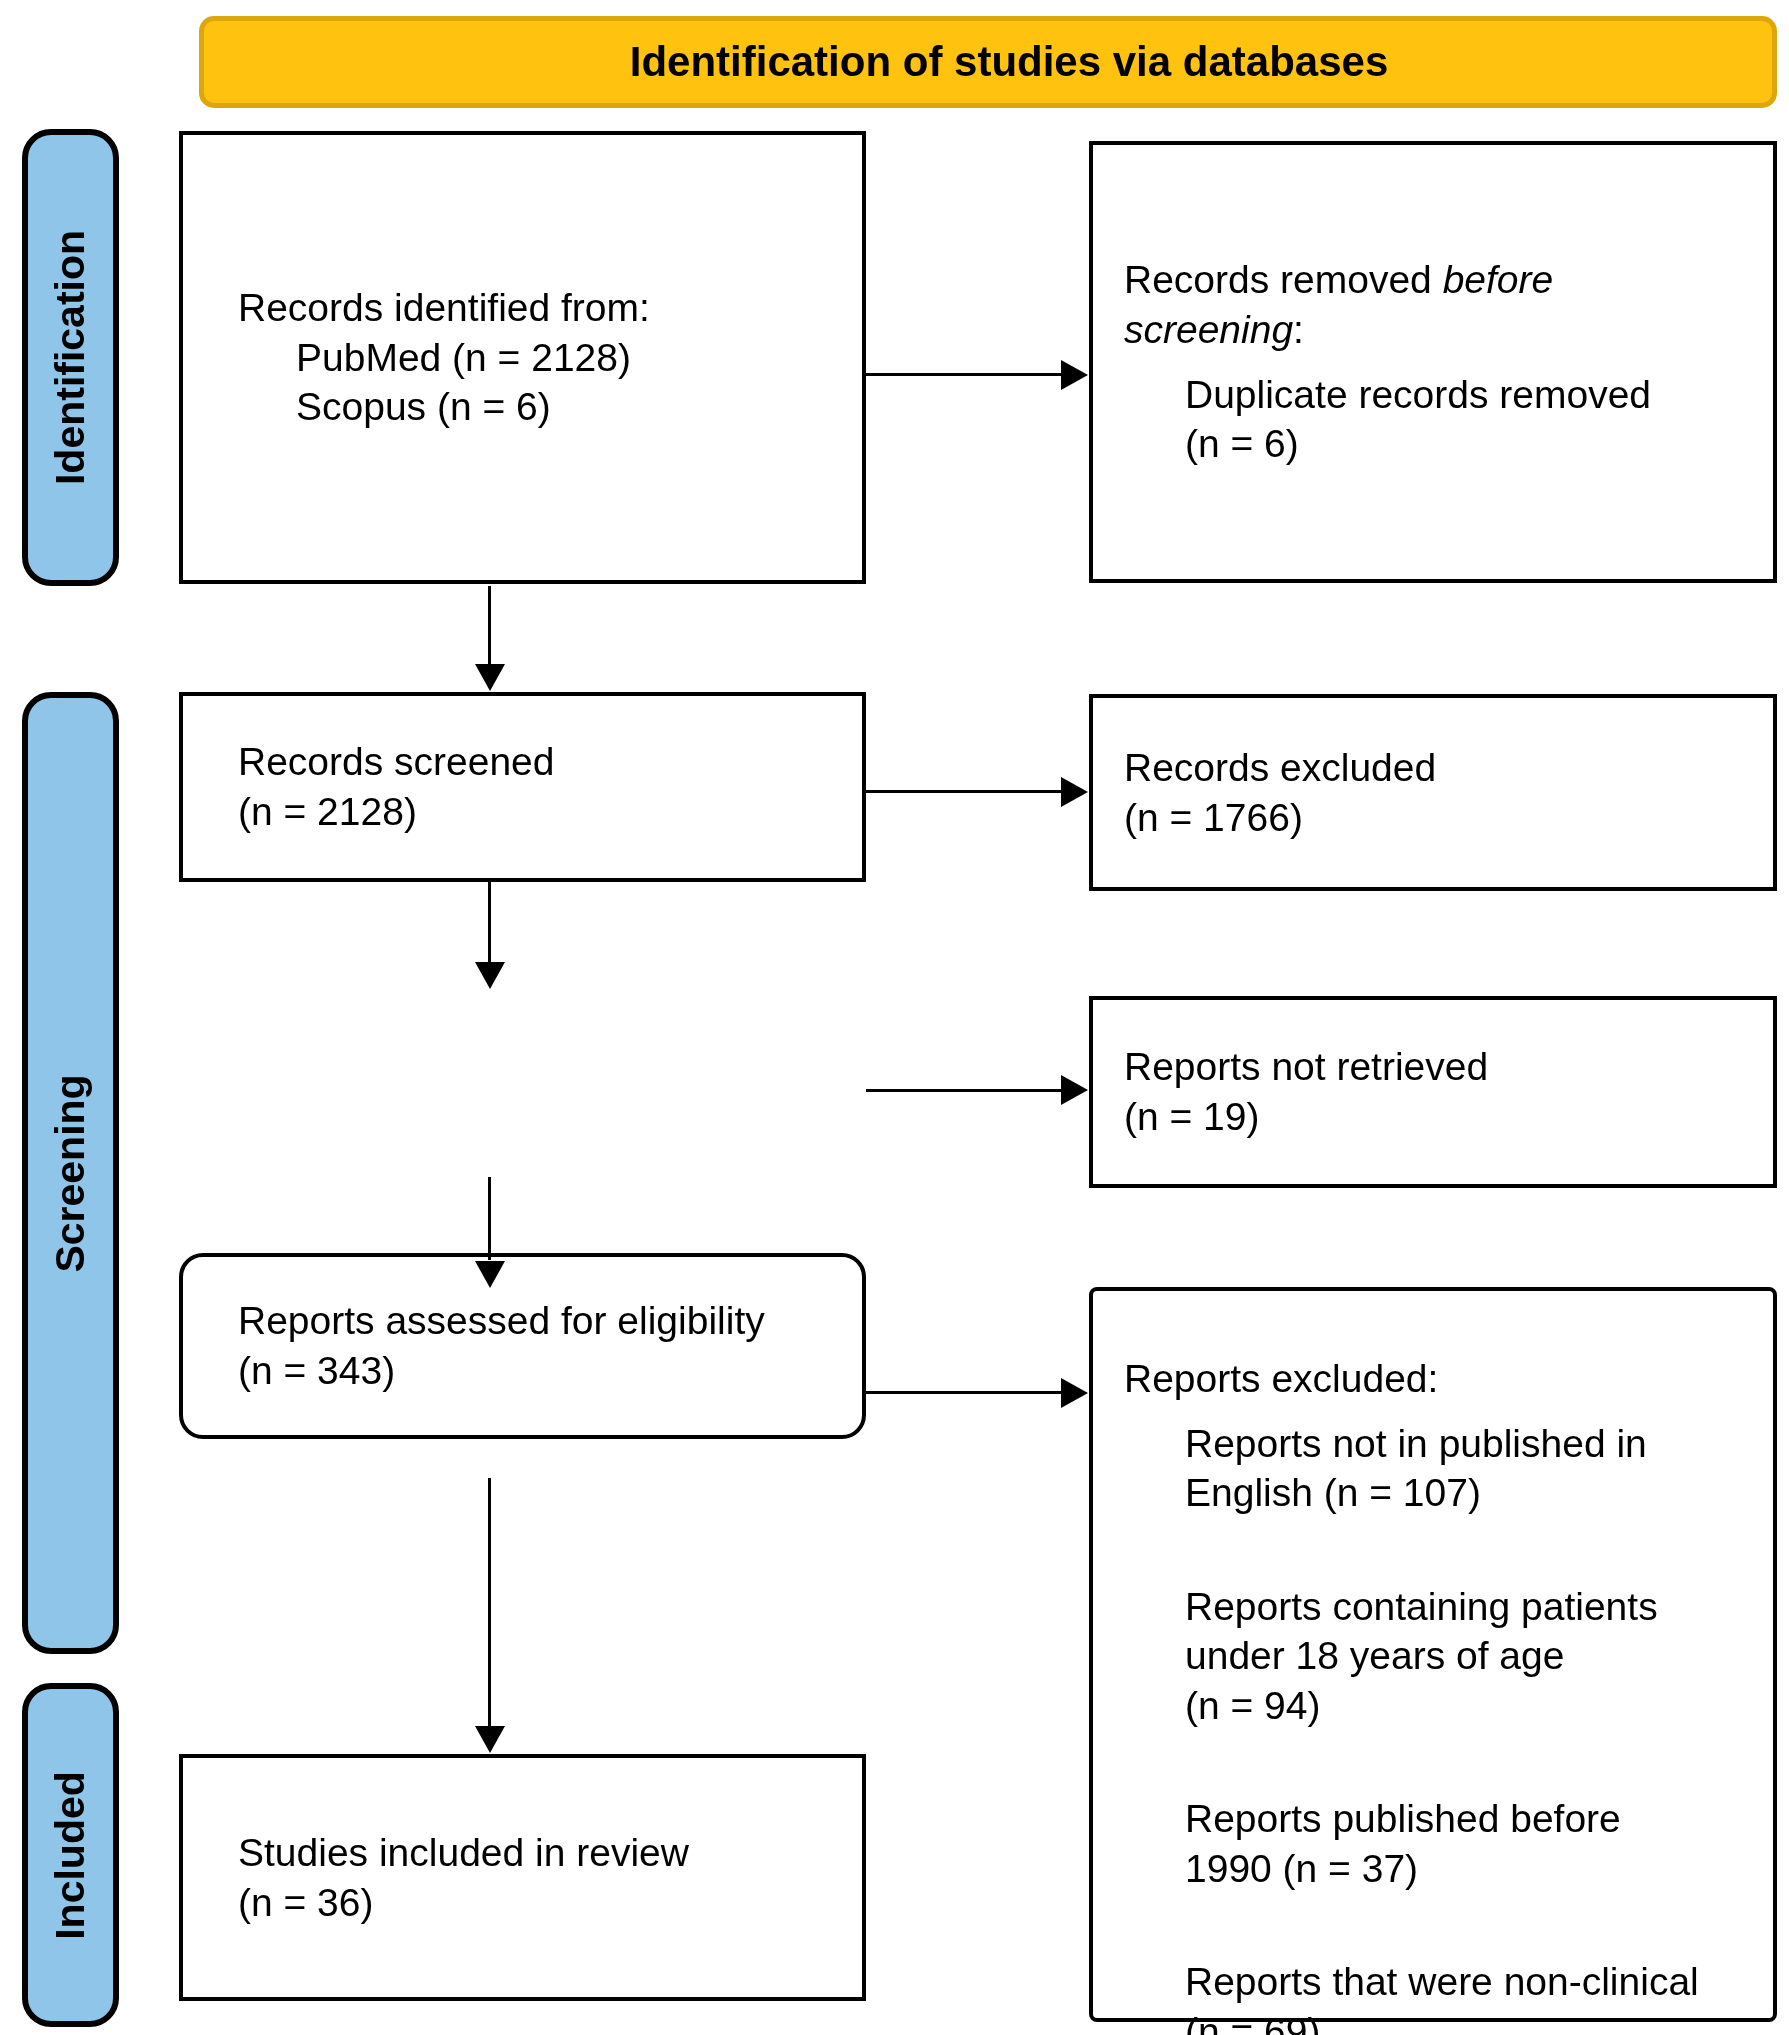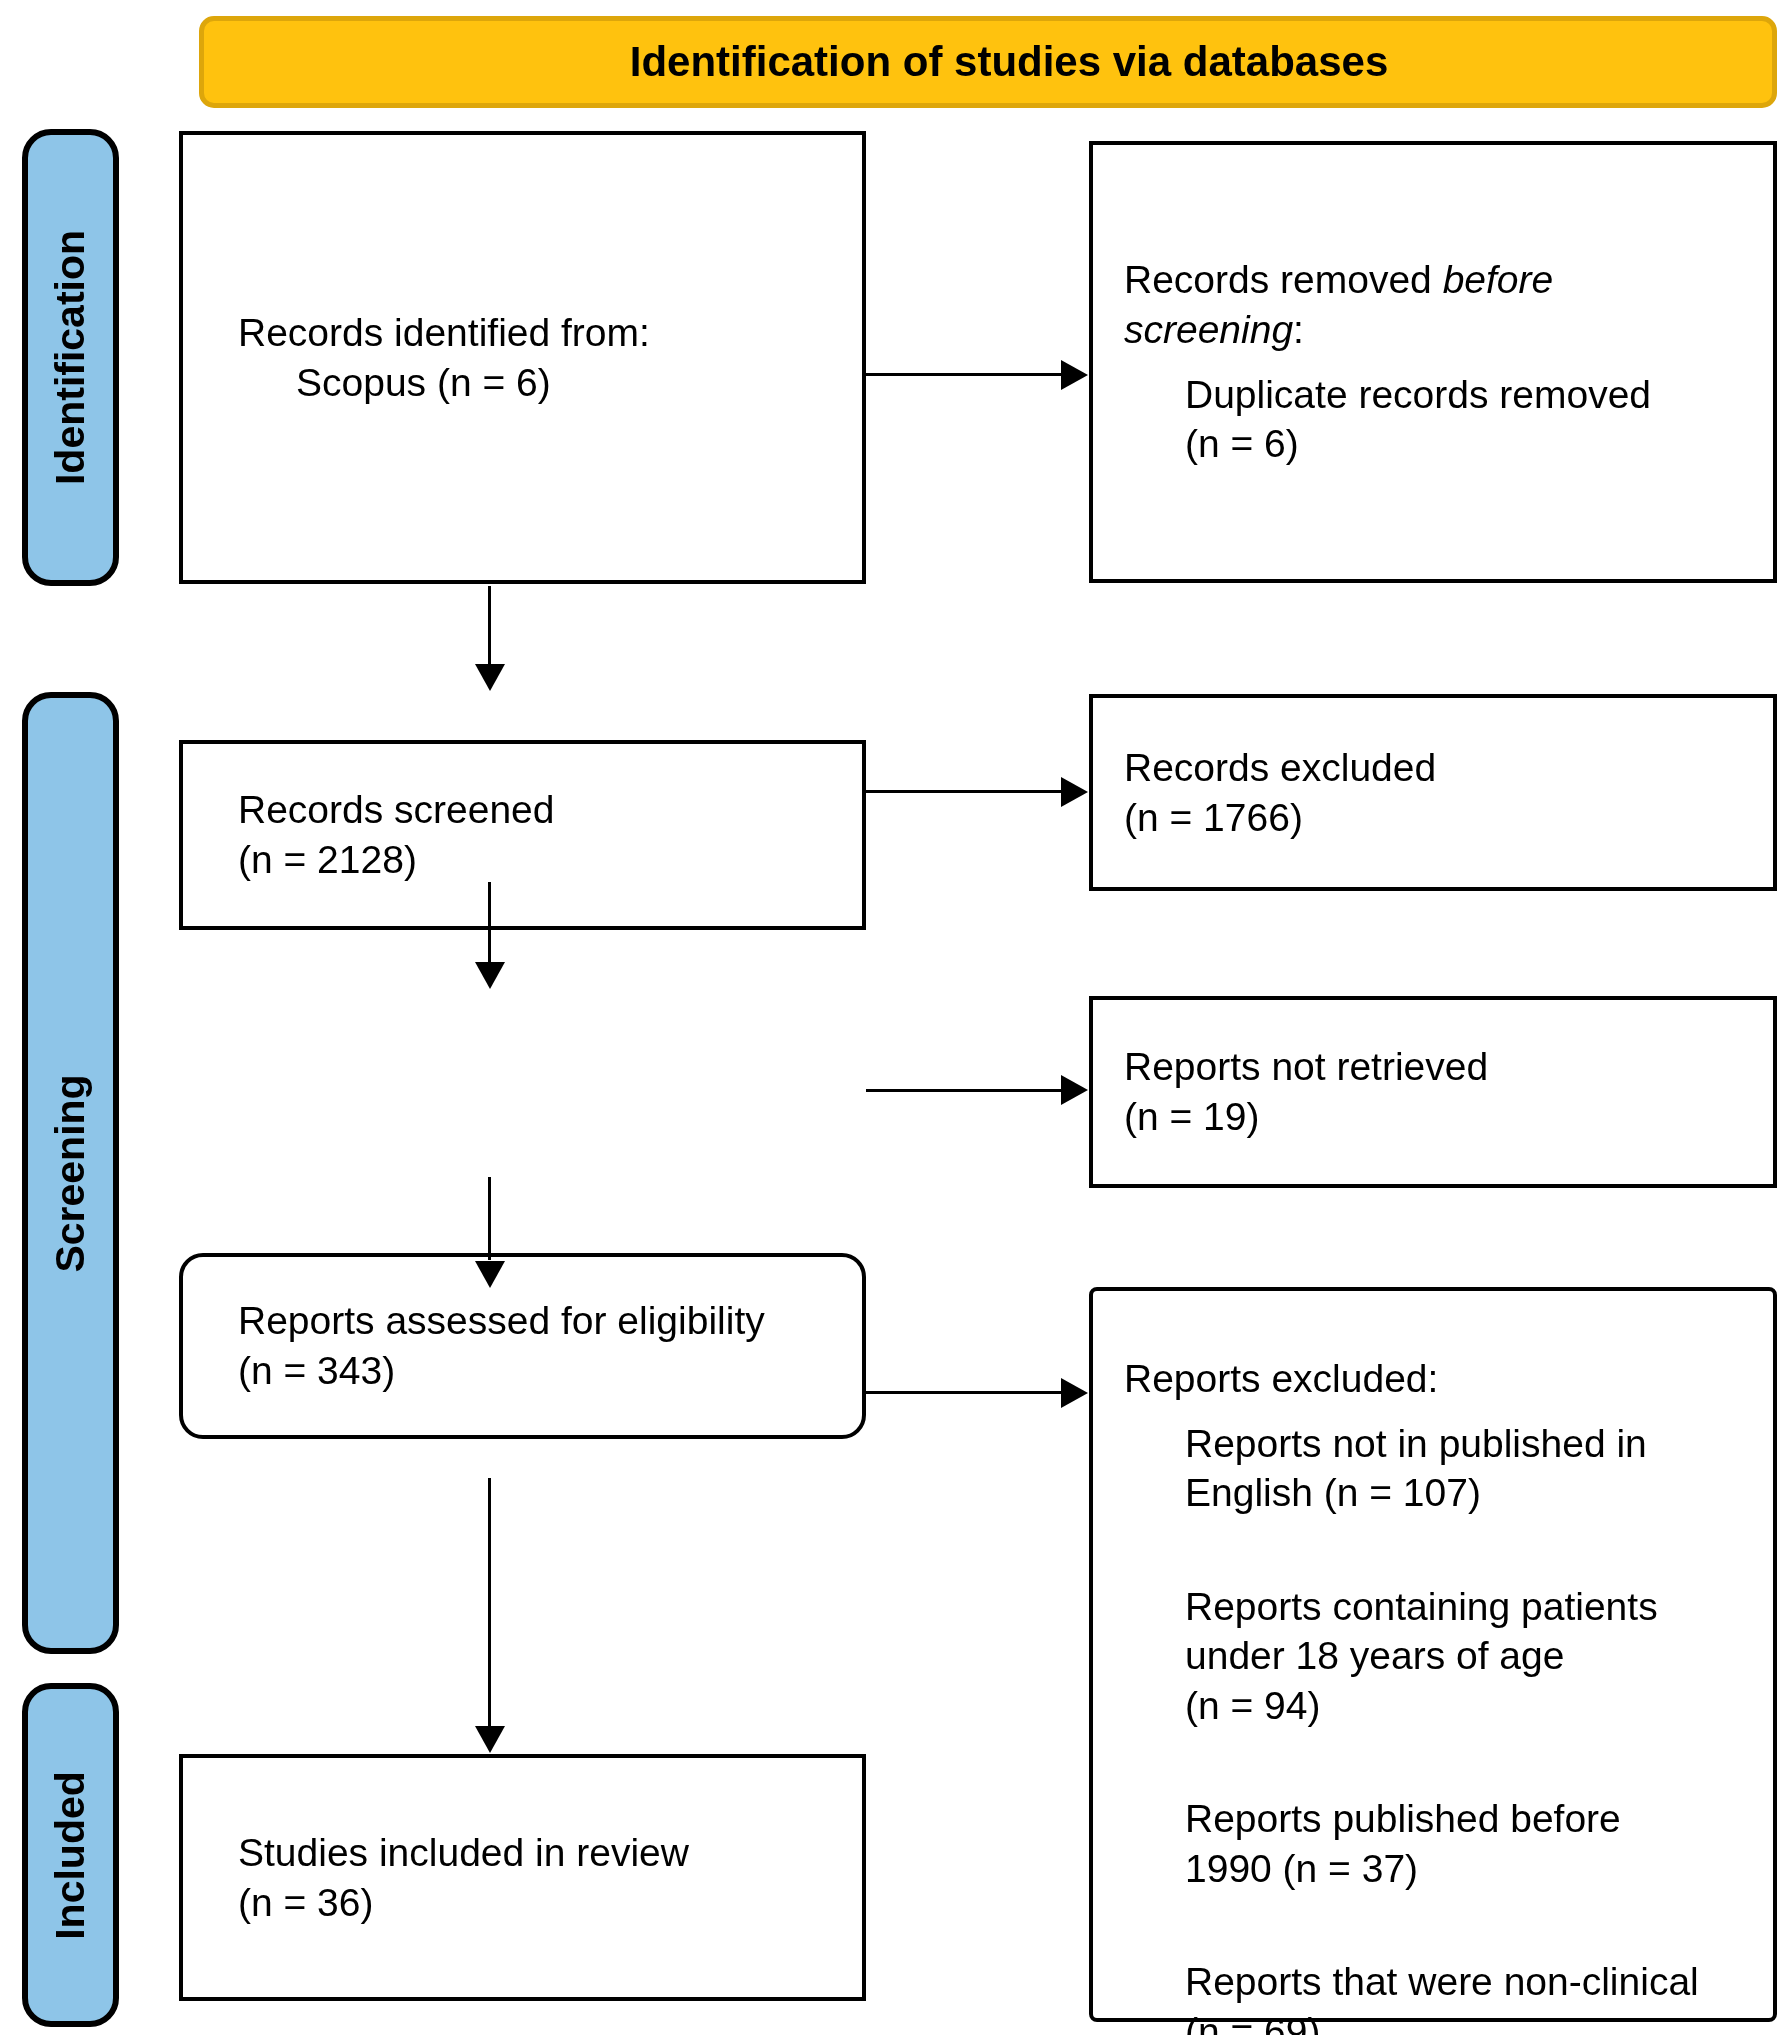--- a/index.html
+++ b/index.html
@@ -35,21 +35,21 @@
   }
   .fbox .txt{white-space:pre-line;}
   .fbox .item{white-space:pre-line;}
   .col-l{left:179px;width:687px;padding:21px 16px 21px 55px;}
   .col-r{left:1089px;width:688px;padding:21px 21px 21px 31px;gap:15px;}
   .col-l .item{margin-left:58px;}
   .col-r .item{margin-left:61px;}
   .gap{margin-top:49px;}
   #box-records-identified{top:131px;height:453px;}
   #box-records-removed{top:141px;height:442px;}
-  #box-records-screened{top:692px;height:190px;margin-top:48px;}
+  #box-records-screened{top:692px;height:190px;}
   #box-records-excluded{top:694px;height:197px;}
   #box-reports-sought{top:989px;height:188px;}
   #box-reports-not-retrieved{top:996px;height:192px;}
   #box-reports-assessed{top:1253px;height:186px;border-radius:24px;}
   #box-reports-excluded{top:1287px;height:735px;justify-content:flex-start;padding-top:63px;border-radius:8px;}
   #box-studies-included{top:1754px;height:247px;}
   em{font-style:italic;white-space:pre-line;}
   
   .vline{position:absolute;width:3.2px;background:#000;}
   .vhead{position:absolute;width:0;height:0;
@@ -82,20 +82,21 @@
   </div>
   <div class="stage" id="stage-screening">
     <span>Screening</span>
   </div>
   <div class="stage" id="stage-included">
     <span>Included</span>
   </div>
 
   <div class="fbox col-l" id="box-records-identified">
     <div class="txt">Records identified from:</div>
+    <div class="item">PubMed (n = 2128)</div>
     <div class="item">Scopus (n = 6)</div>
   </div>
 
   <div class="fbox col-l" id="box-records-screened">
     <div class="txt">Records screened
 (n = 2128)</div>
   </div>
 
 
   <div class="fbox col-l" id="box-reports-assessed">

